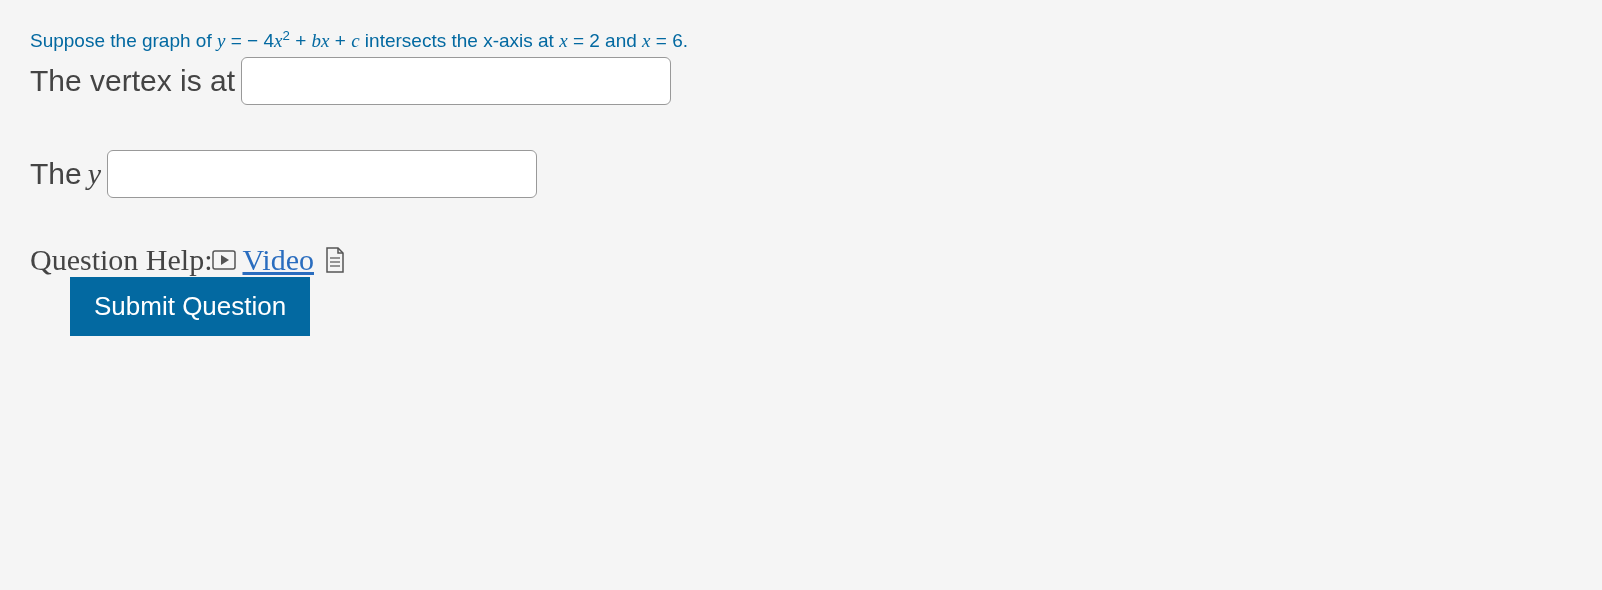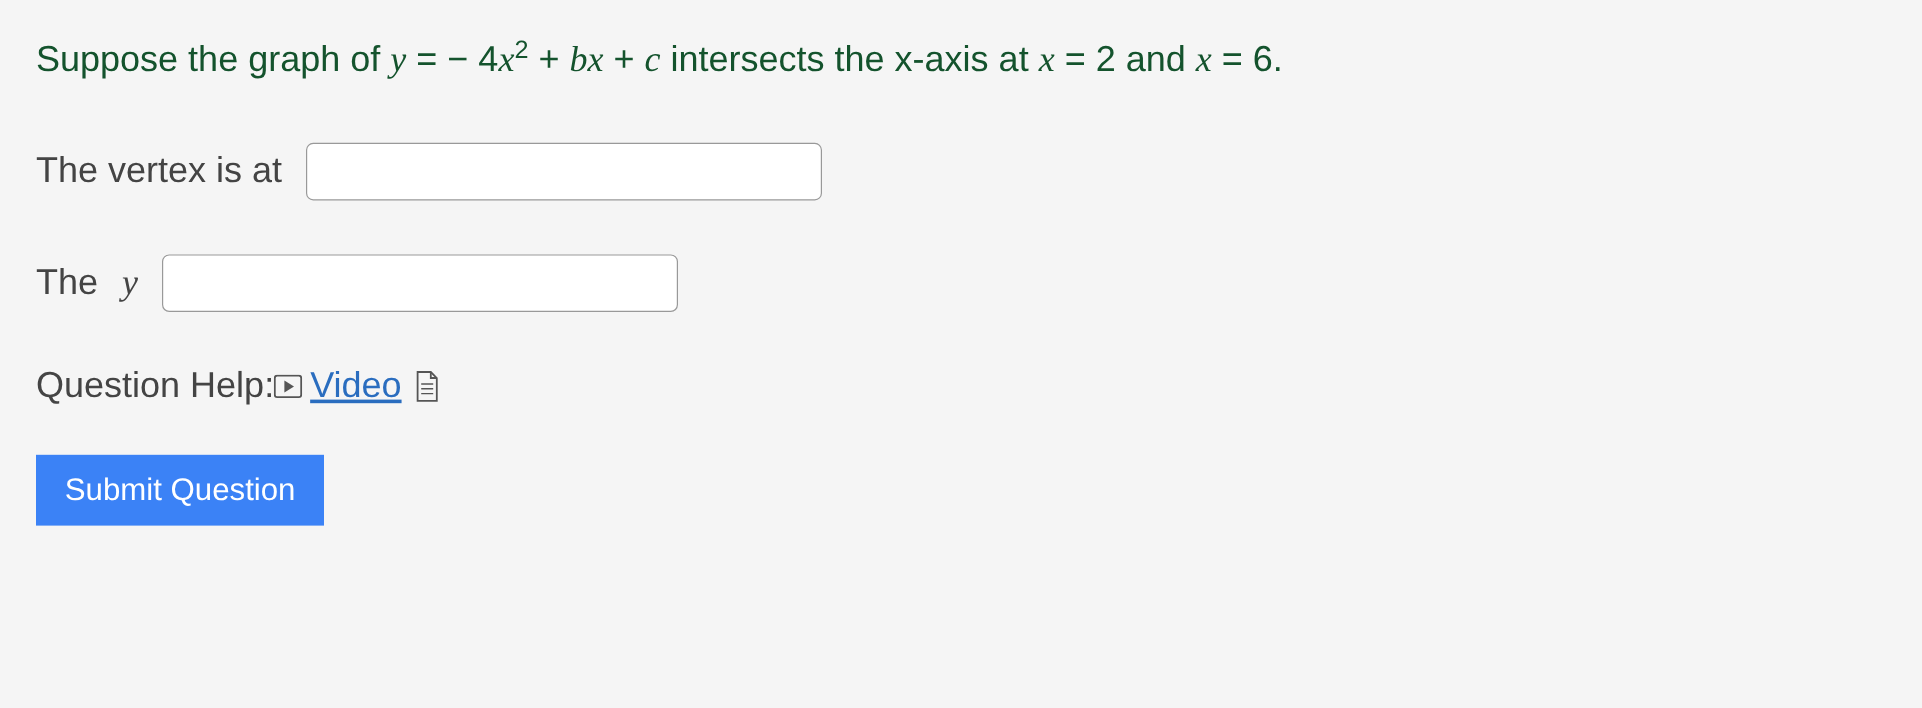--- a/index.html
+++ b/index.html
@@ -10,83 +10,83 @@
     body {
       font-family: "Segoe UI", Arial, sans-serif;
       background: #f5f5f5;
       padding: 25px 30px;
       width: 1602px;
       height: 590px;
       color: #333;
       font-size: 28px;
     }
     .question-text {
-      font-size: 30px;
-      color: #14532d;
-      margin-bottom: 45px;
+      font-size: 19px;
+      color: #0369a1;
       line-height: 1.6;
     }
     .math {
       font-family: "Cambria Math", "Times New Roman", serif;
       font-style: italic;
     }
     .math-num {
       font-style: normal;
     }
     sup {
       font-size: 0.7em;
       vertical-align: super;
       font-style: normal;
     }
     .answer-row {
       display: flex;
       align-items: center;
-      gap: 20px;
+      gap: 6px;
       margin-bottom: 45px;
       font-size: 30px;
       color: #444;
     }
     .answer-input {
       border: 1px solid #999;
       border-radius: 6px;
       background: #fff;
       height: 48px;
       width: 430px;
       padding: 6px 12px;
       font-size: 26px;
     }
     .help-row {
       display: flex;
       align-items: center;
       gap: 0;
       font-size: 30px;
       color: #444;
-      margin-bottom: 40px;
+      font-family: Liberation Serif, serif;
     }
     .help-link {
       color: #2a6dbf;
       text-decoration: underline;
       display: inline-flex;
       align-items: center;
       cursor: pointer;
     }
     .icon-box {
       display: inline-flex;
       align-items: center;
       justify-content: center;
       margin-right: 6px;
     }
     .submit-btn {
-      background: #3b82f6;
+      background: #0369a1;
       color: #fff;
       border: none;
       padding: 14px 24px;
       font-size: 26px;
       cursor: pointer;
       font-family: inherit;
+      margin-left: 40px;
     }
   </style>
 </head>
 <body>
 
 
 
 <div class="question-text">
   <span>Suppose the graph of </span>
   <span class="math">y</span>

